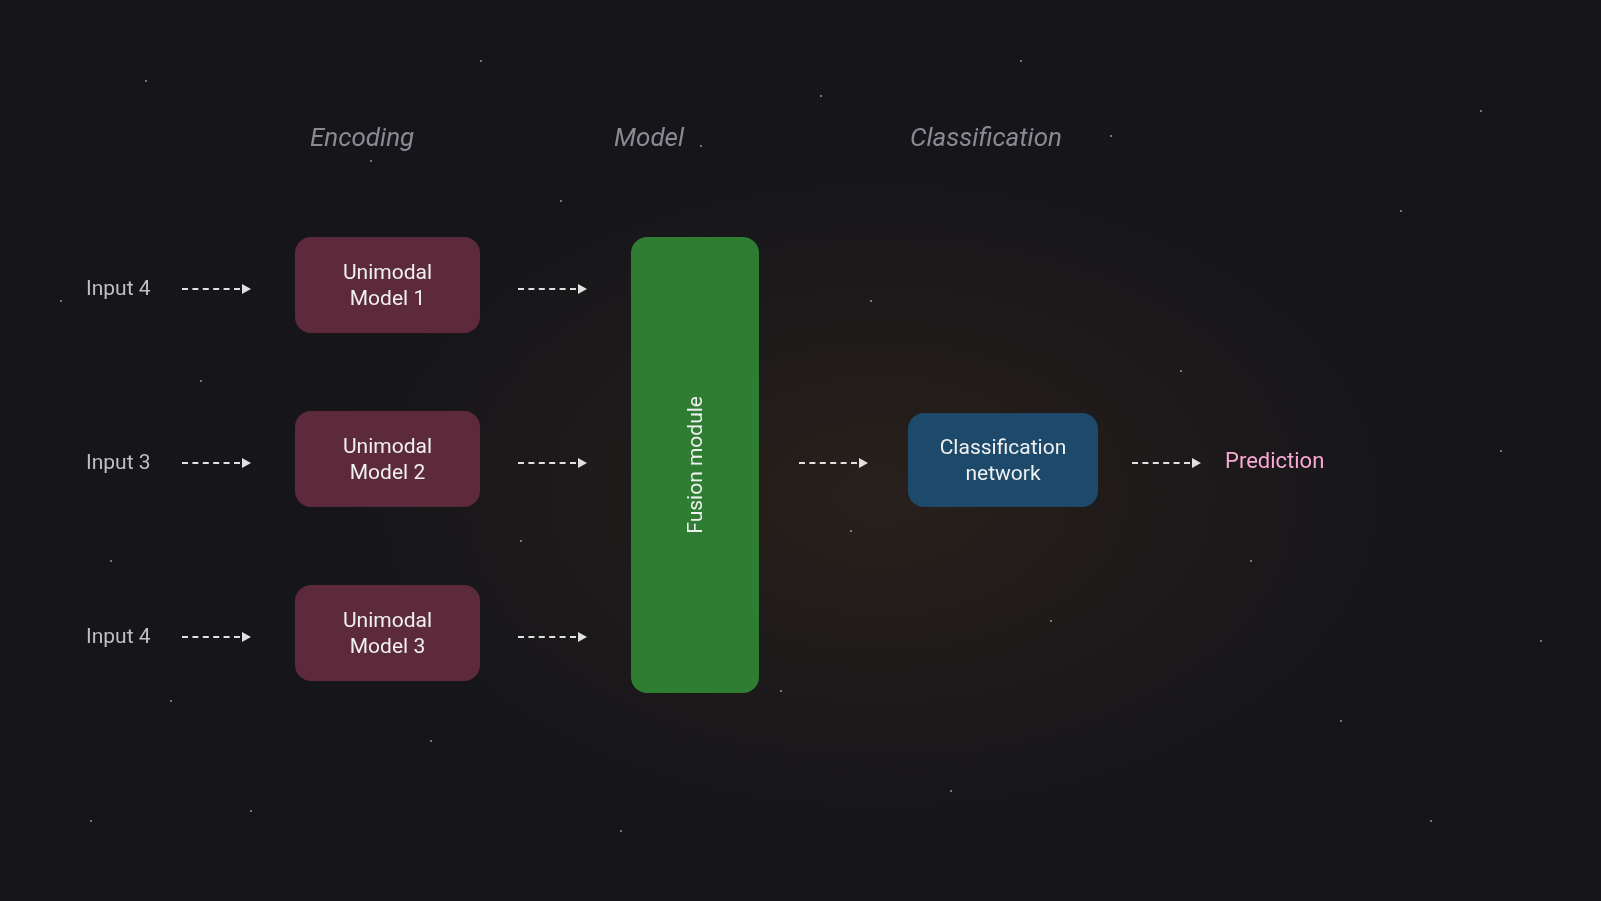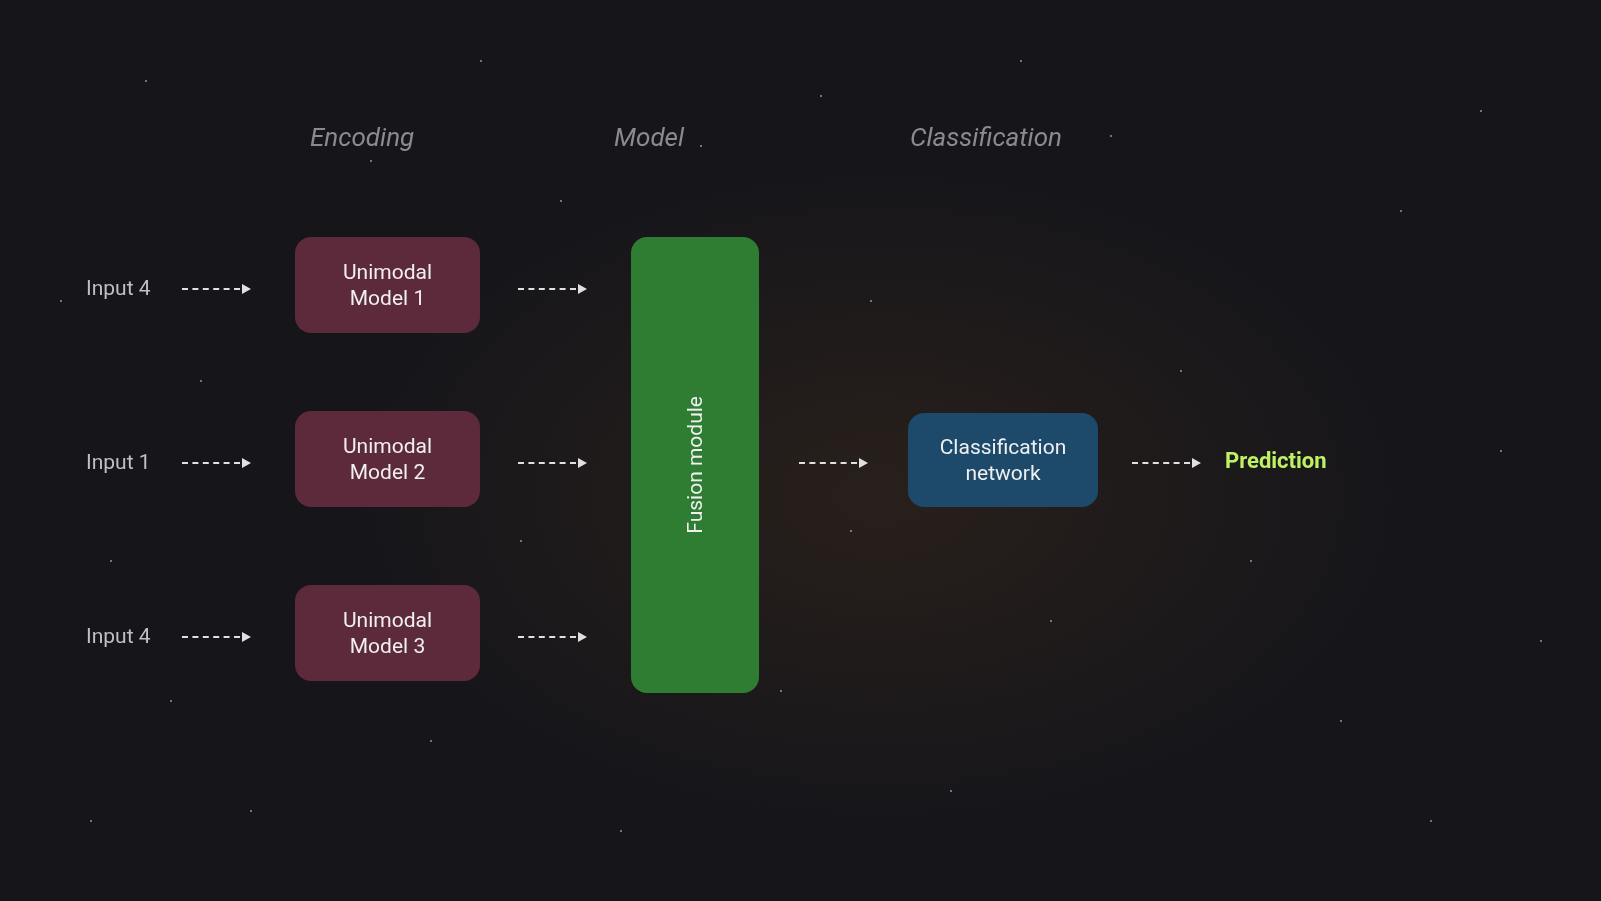--- a/index.html
+++ b/index.html
@@ -48,23 +48,23 @@
   .classif { background: #1d4a6b; }
 
   .vlabel {
     writing-mode: vertical-rl;
     transform: rotate(180deg);
     white-space: nowrap;
   }
 
   .prediction {
     position: absolute;
-    color: #bef264;
+    color: #f9a8d4;
     font-size: 22px;
-    font-weight: 700;
+    font-weight: 400;
   }
 
   .arrow {
     position: absolute;
     display: flex;
     align-items: center;
     color: #e0e0e0;
   }
   .arrow .dashes {
     width: 58px;
@@ -87,21 +87,21 @@
   }
 </style>
 </head>
 <body>
 
 <div class="stage-label" style="left:310px; top:122px;">Encoding</div>
 <div class="stage-label" style="left:614px; top:122px;">Model</div>
 <div class="stage-label" style="left:910px; top:122px;">Classification</div>
 
 <div class="input-label" style="left:86px; top:276px;">Input 4</div>
-<div class="input-label" style="left:86px; top:450px;">Input 1</div>
+<div class="input-label" style="left:86px; top:450px;">Input 3</div>
 <div class="input-label" style="left:86px; top:624px;">Input 4</div>
 
 <div class="arrow" style="left:182px; top:284px;">
     <div class="dashes"></div>
     <div class="head"></div>
   </div>
 <div class="arrow" style="left:182px; top:458px;">
     <div class="dashes"></div>
     <div class="head"></div>
   </div>

